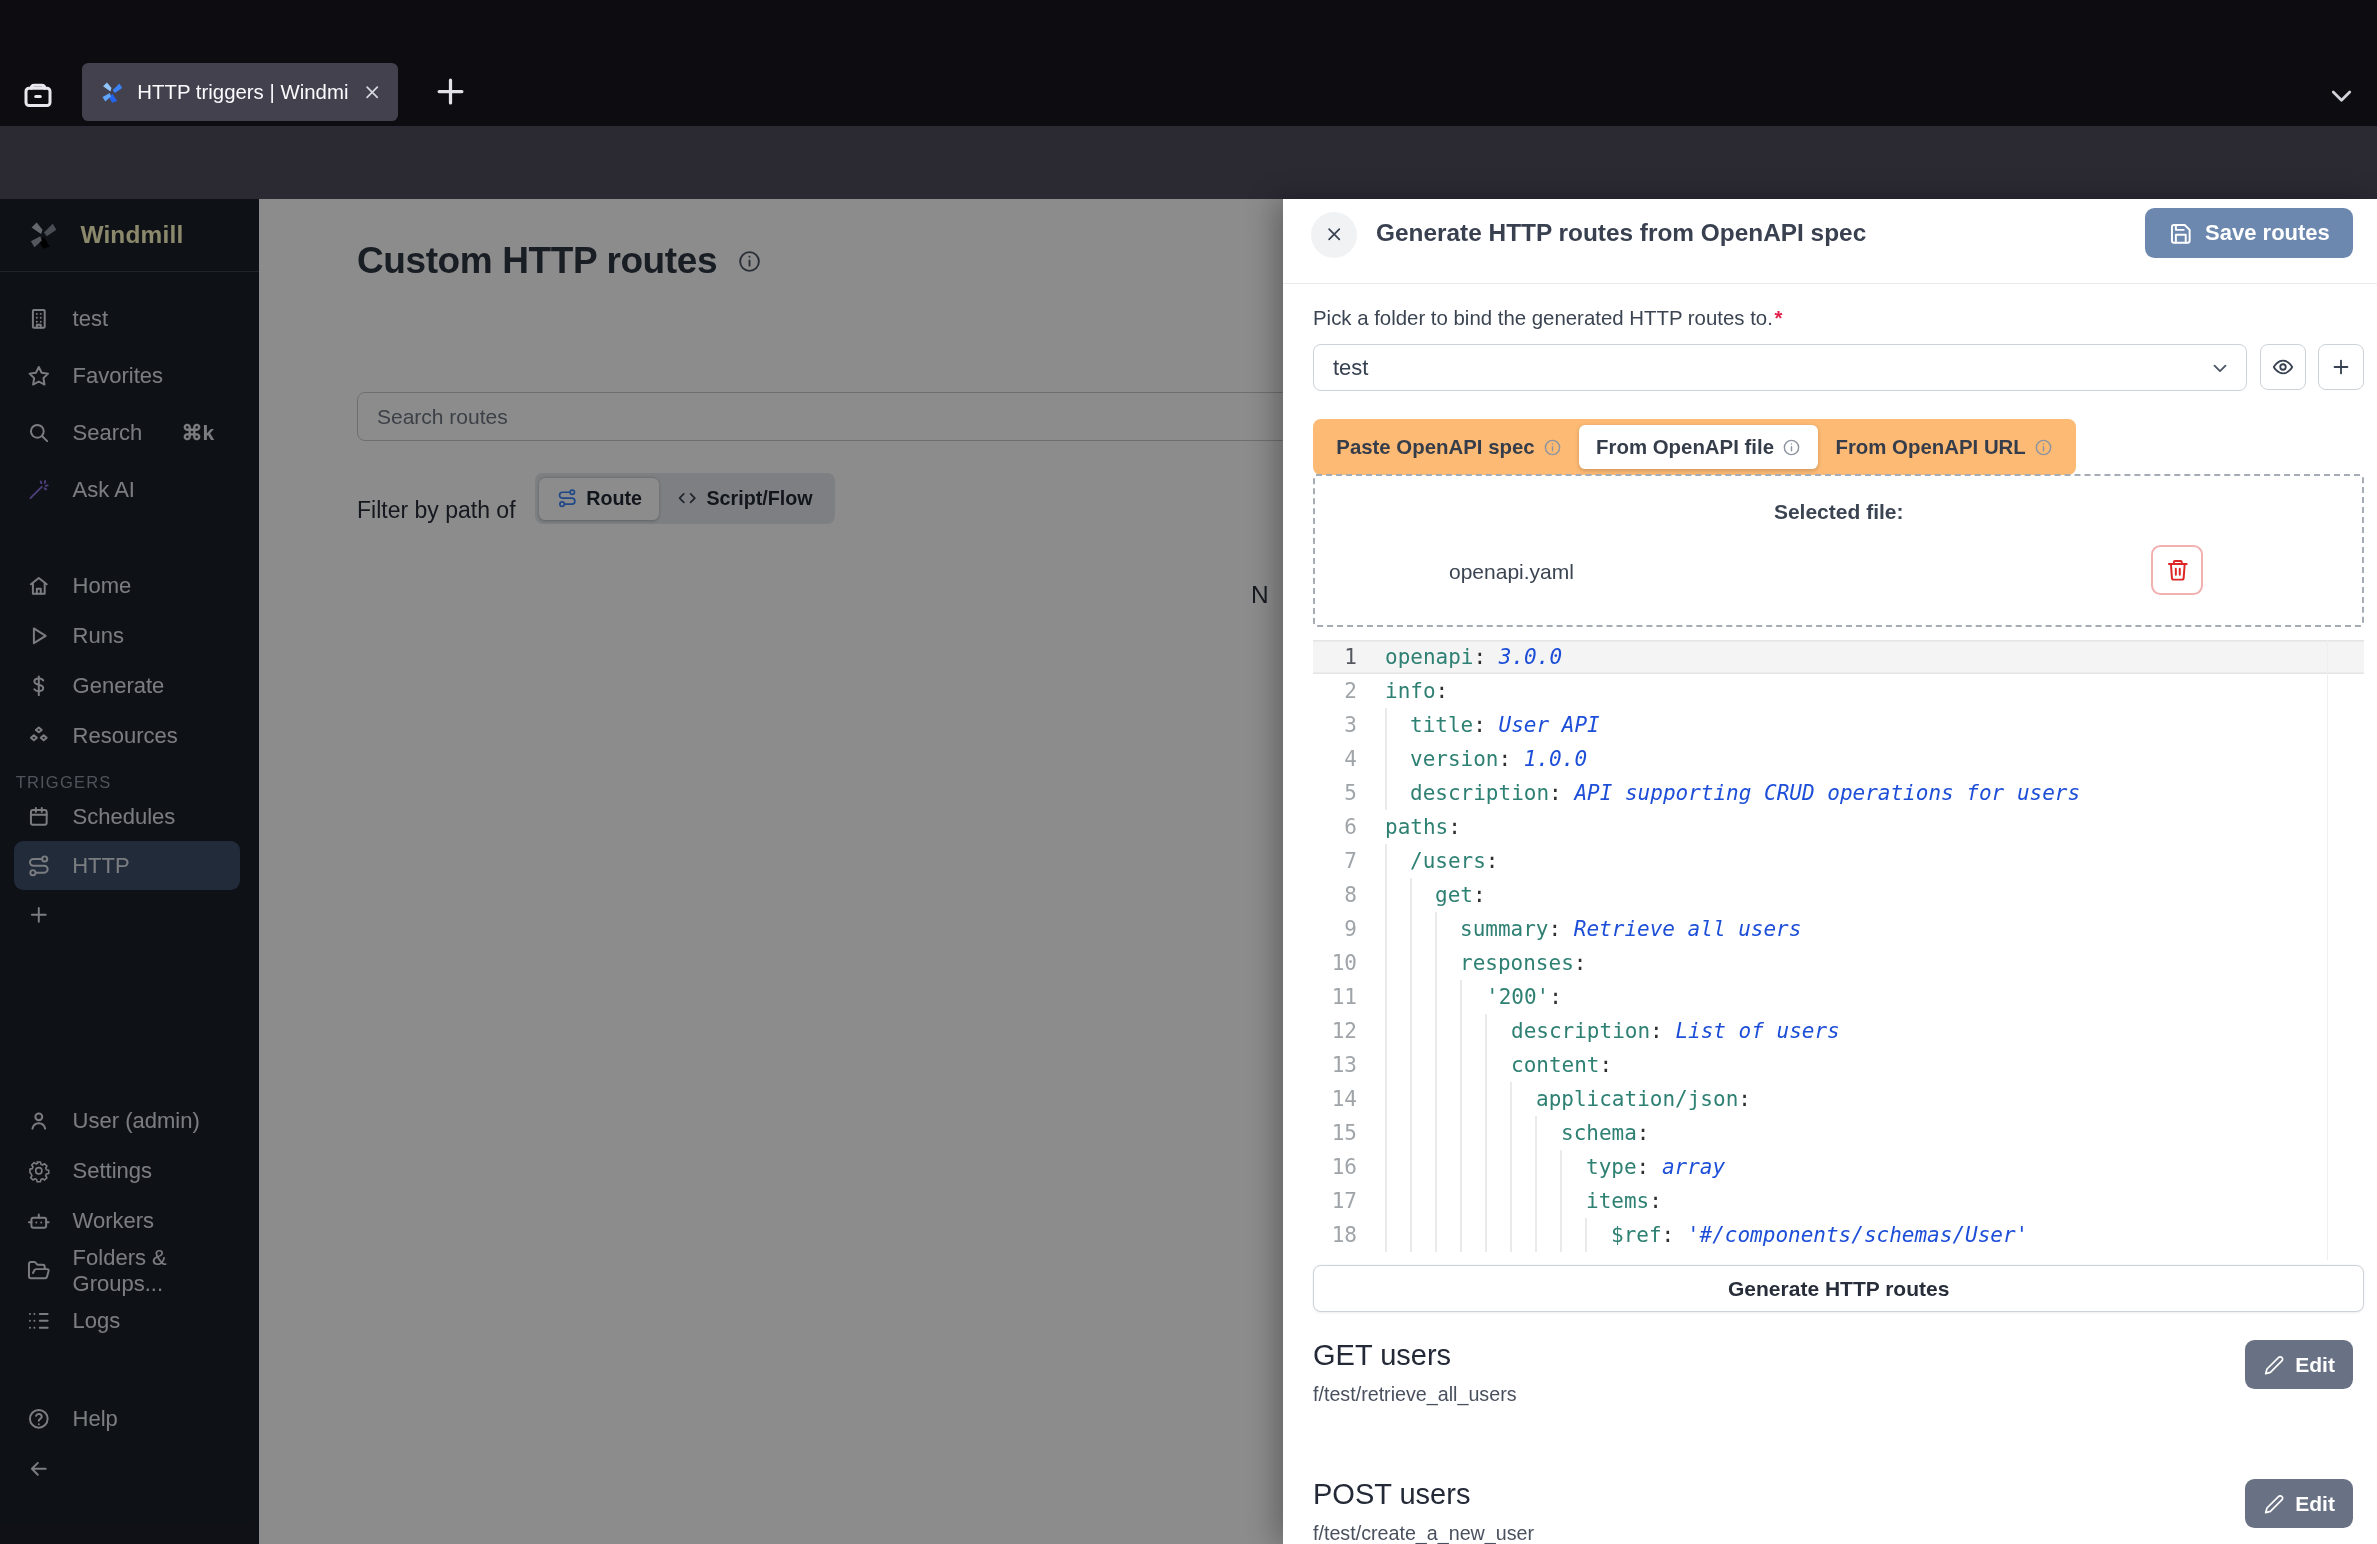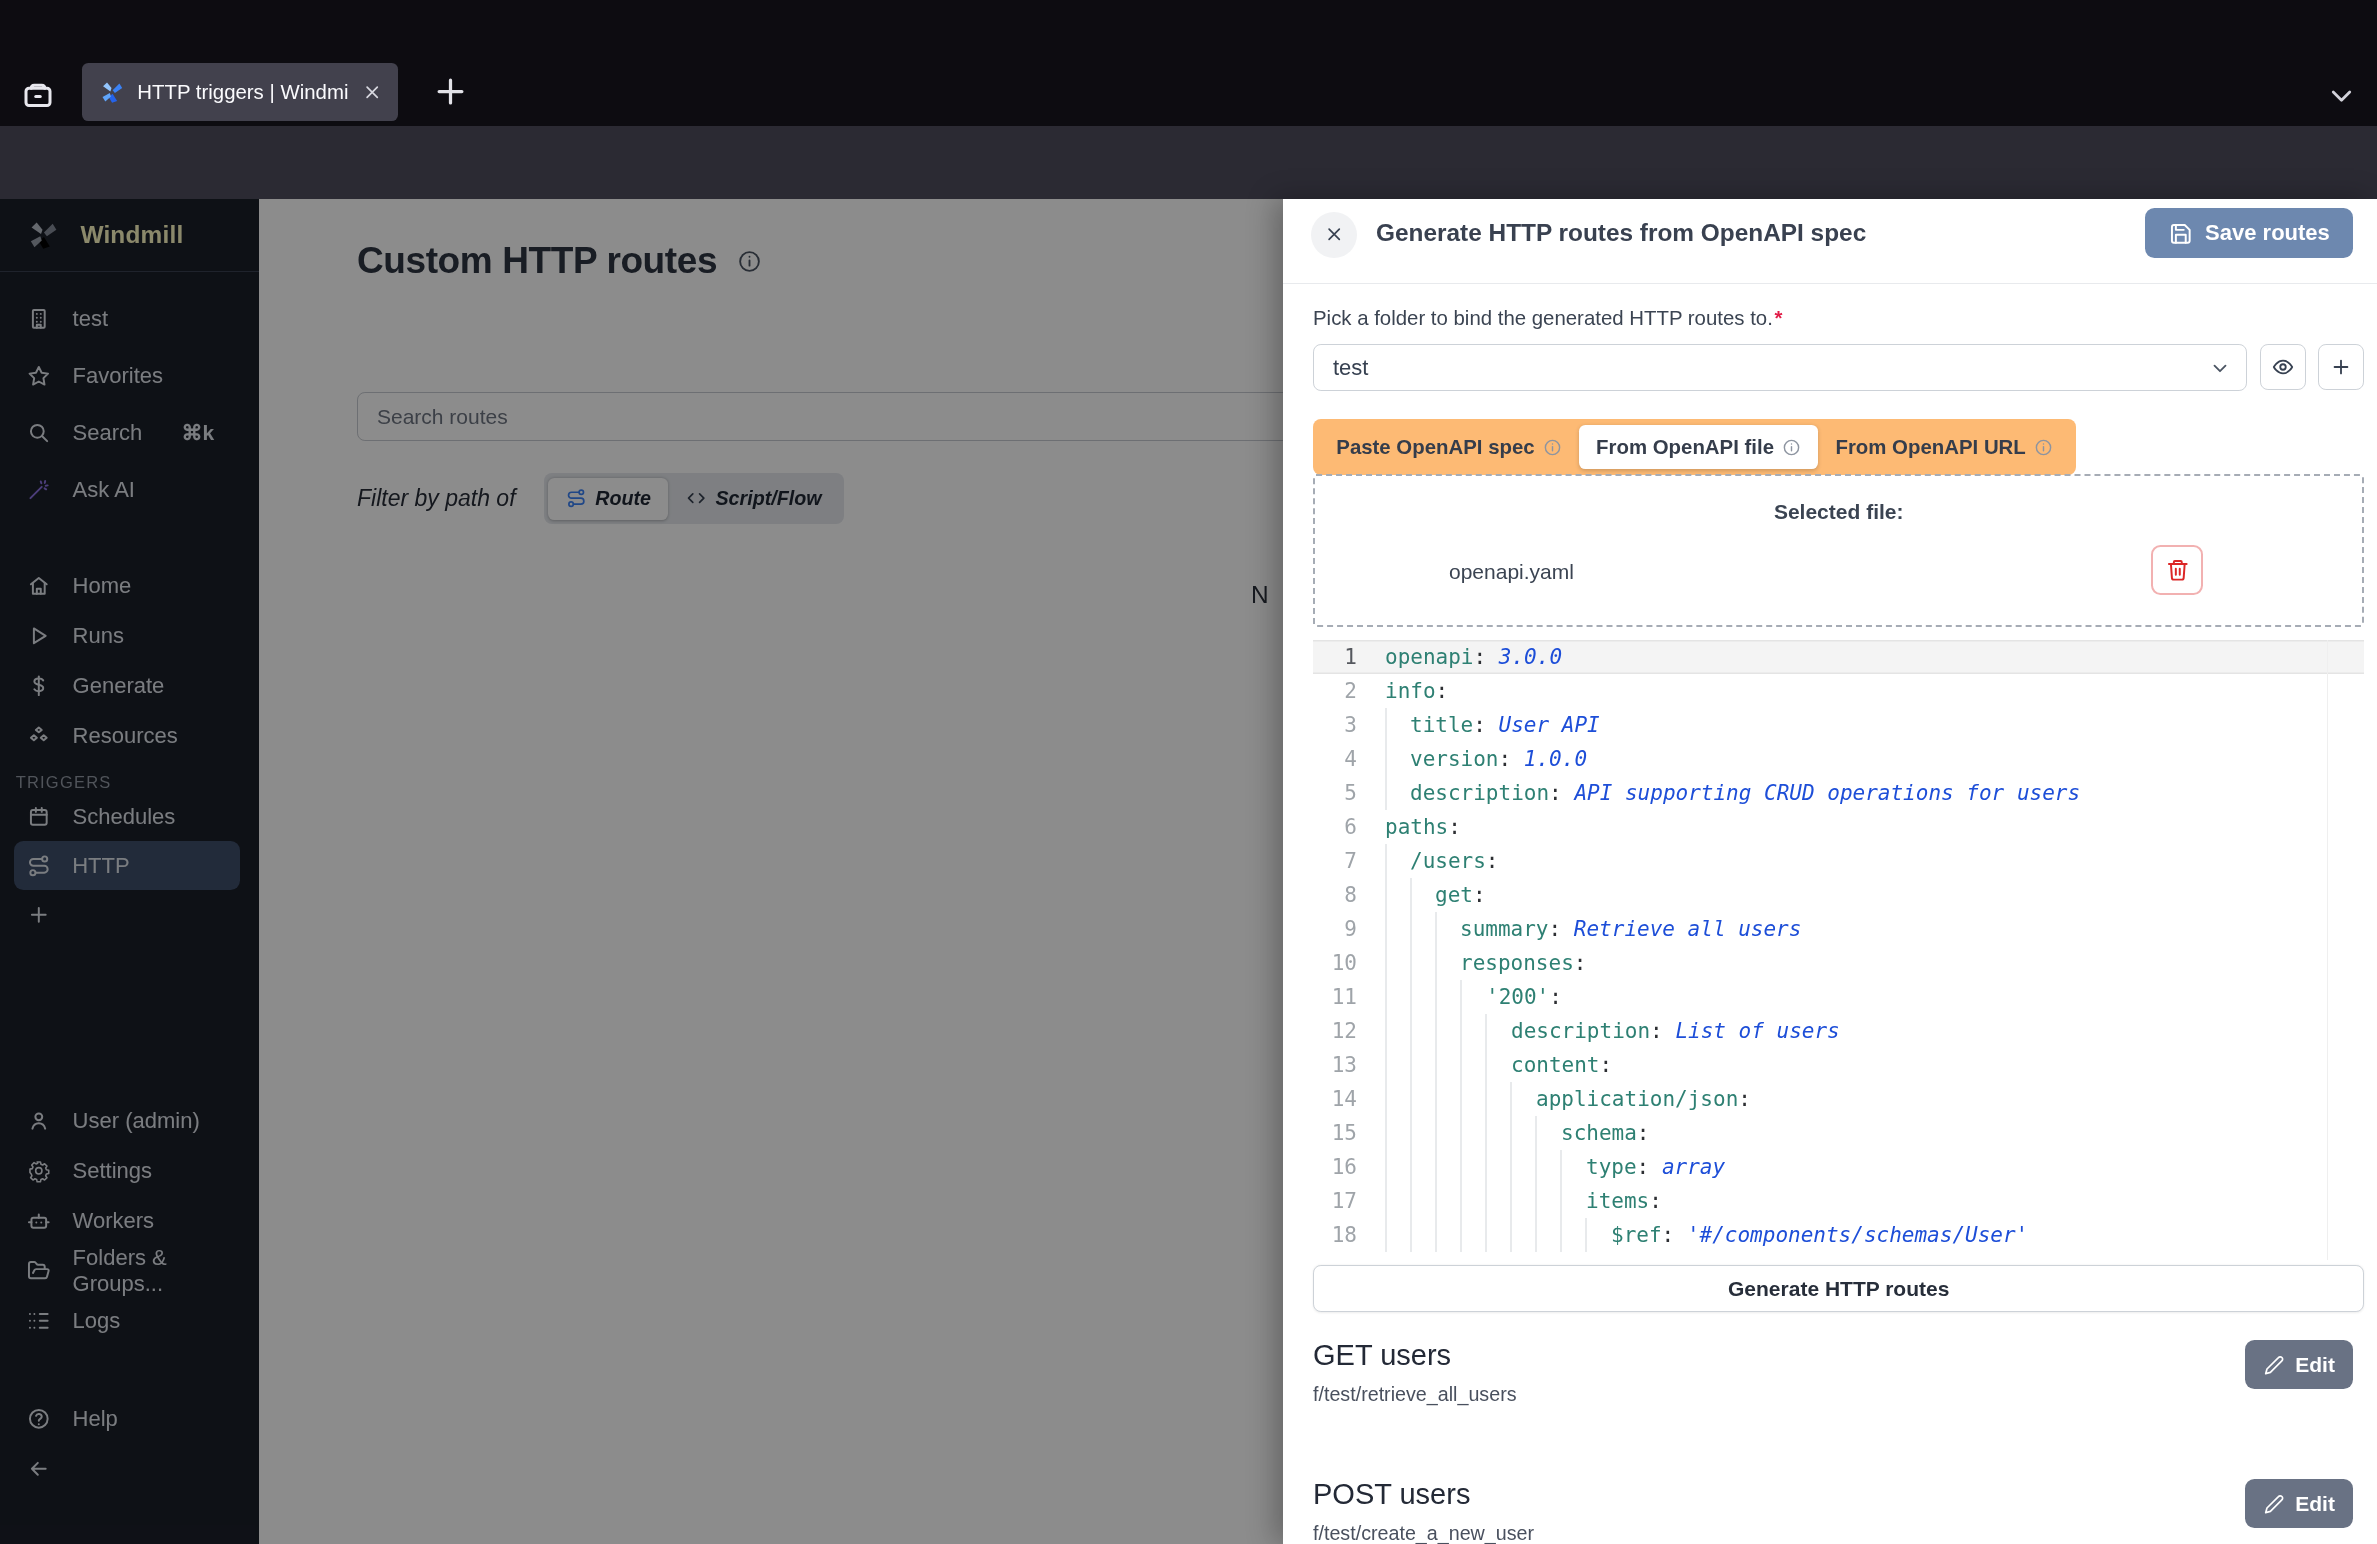--- a/index.html
+++ b/index.html
@@ -51,21 +51,21 @@
   .srow.active { background:#3e4f6b; border-radius:9.4px; margin:0 19px 0 14px; padding-left:12.6px; }
 
   
   .main { position:absolute; left:259px; top:0; right:0; height:100%; background:#ffffff; z-index:1; }
   .main-title-row { position:absolute; left:98px; top:41px; display:flex; align-items:center; gap:20.4px; }
   .main-title { font-size:37px; font-weight:700; color:#2f3643; letter-spacing:-0.4px; }
   .title-info { width:25px; height:25px; color:#4b5563; }
   .search-input { position:absolute; left:98px; top:193px; width:1124px; height:49px; border:1.6px solid #c6cad1; border-radius:7.9px;
                   font-size:21px; color:#374151; padding:0 19px; background:#fff; font-family:"Liberation Sans",sans-serif; }
   .search-input::placeholder { color:#6e7582; }
-  .filter-row { position:absolute; left:98px; top:274px; display:flex; align-items:center; gap:28px;font-style:italic; }
+  .filter-row { position:absolute; left:98px; top:274px; display:flex; align-items:flex-end; gap:19px; }
   .filter-label { font-size:23px; color:#272d38; }
   .chipgroup { display:flex; background:#e5e8ed; border-radius:7.9px; padding:4.7px; }
   .chip { display:flex; align-items:center; gap:9.4px; height:42px; padding:0 17.3px; border-radius:6.3px; font-size:19.7px; font-weight:700; color:#1f2733; }
   .chip.sel { background:#fff; box-shadow:0 0.8px 3.1px rgba(0,0,0,.25); }
   .chip .ic { width:20.4px; height:20.4px; }
   .empty-text { position:absolute; left:992px; top:382px; font-size:24.4px; color:#2b303b; }
 
   
   .dim { position:absolute; left:0; top:0; width:1283px; height:100%; background:rgba(0,0,0,.45); z-index:5; }
 

